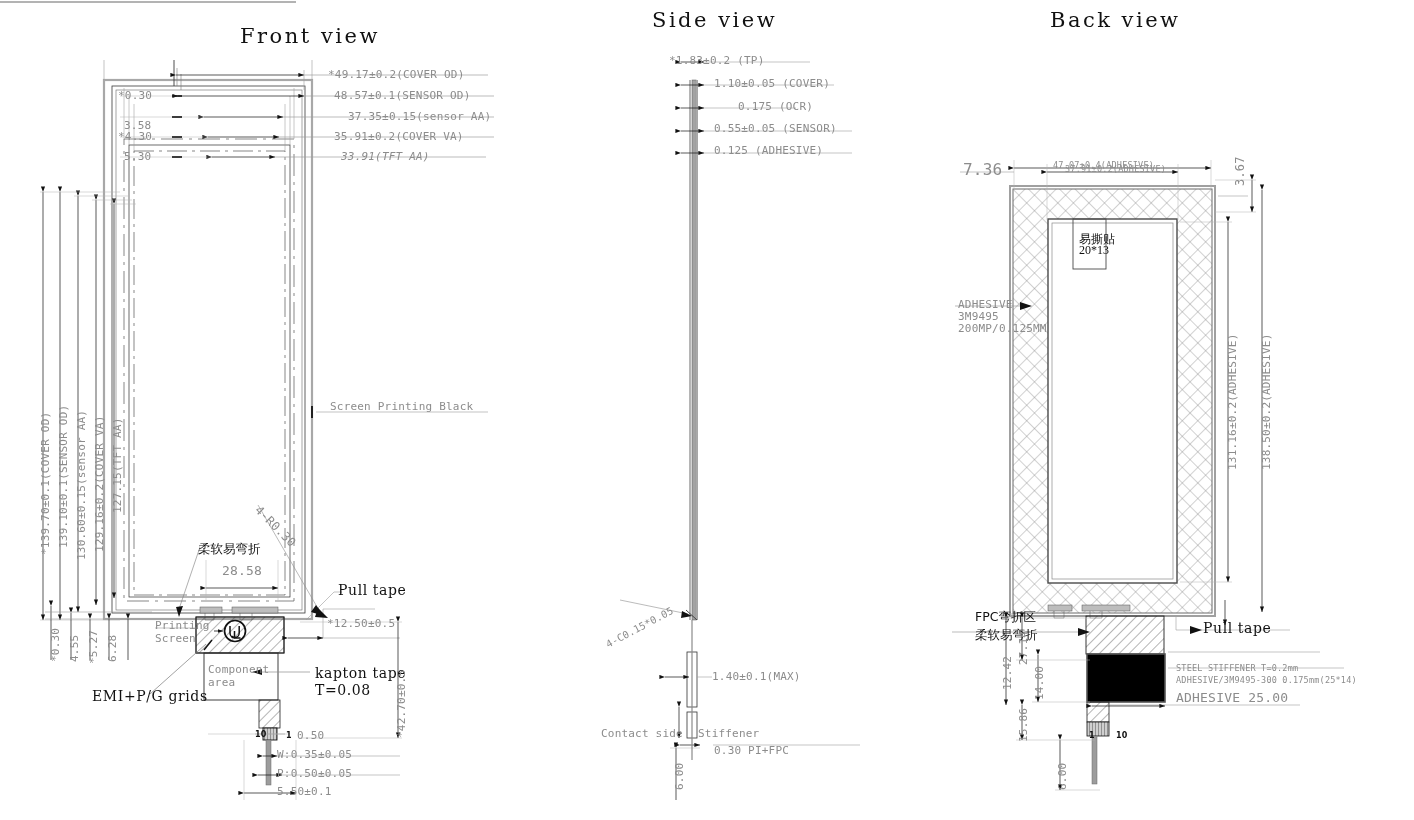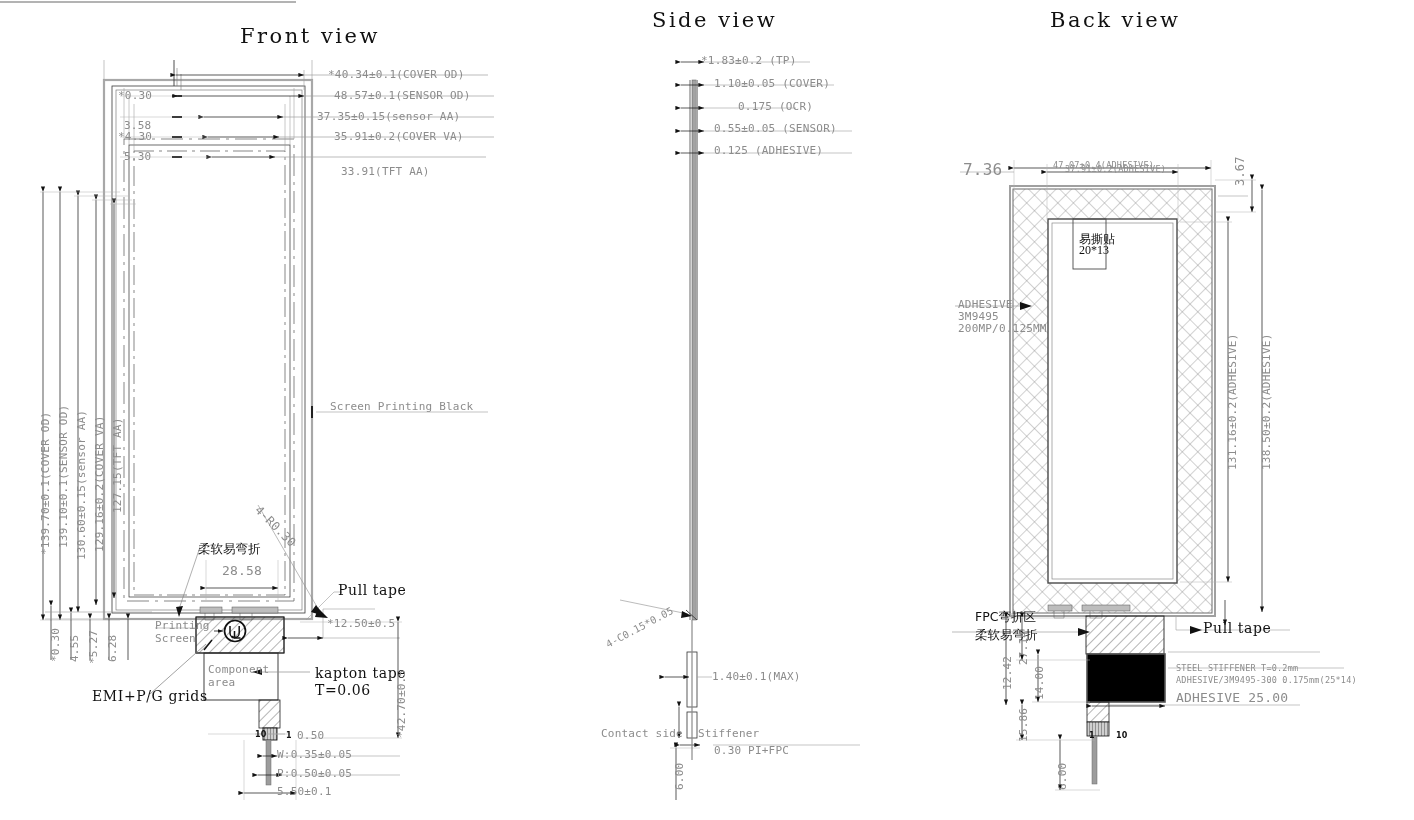--- a/index.html
+++ b/index.html
@@ -359,25 +359,25 @@
       <line x1="1206" y1="630" x2="1290" y2="630" stroke="#9d9d9d" stroke-width="0.6"></line>
 
       <line x1="1225" y1="600" x2="1225" y2="625" stroke="#111" stroke-width="0.7" marker-end="url(#ar)"></line>
     </g>
   </svg>
 
   <div class="view-title" style="left:240px; top:24px;">Front view</div>
   <div class="view-title" style="left:652px; top:8px;">Side view</div>
   <div class="view-title" style="left:1050px; top:8px;">Back view</div>
 
-  <div class="lbl" style="left:328px; top:68px;">*40.34±0.1(COVER OD)</div>
+  <div class="lbl" style="left:328px; top:68px;">*49.17±0.2(COVER OD)</div>
   <div class="lbl" style="left:334px; top:89px;">48.57±0.1(SENSOR OD)</div>
-  <div class="lbl" style="left:317px; top:110px;text-align:right;">37.35±0.15(sensor AA)</div>
+  <div class="lbl" style="left:348px; top:110px;text-align:right;">37.35±0.15(sensor AA)</div>
   <div class="lbl" style="left:334px; top:130px;">35.91±0.2(COVER VA)</div>
-  <div class="lbl" style="left:341px; top:165px;">33.91(TFT AA)</div>
+  <div class="lbl" style="left:341px; top:150px;font-style:italic;">33.91(TFT AA)</div>
 
   <div class="lbl" style="left:118px; top:89px;">*0.30</div>
   <div class="lbl" style="left:124px; top:110px;margin-top:9px;">3.58</div>
   <div class="lbl" style="left:118px; top:130px;">*4.30</div>
   <div class="lbl" style="left:124px; top:150px;">5.30</div>
 
   <div class="lbl vert" style="left:39px; top:555px;">*139.70±0.1(COVER OD)</div>
   <div class="lbl vert" style="left:57px; top:548px;">139.10±0.1(SENSOR OD)</div>
   <div class="lbl vert" style="left:75px; top:560px;">130.60±0.15(sensor AA)</div>
   <div class="lbl vert" style="left:93px; top:552px;">129.16±0.2(COVER VA)</div>
@@ -388,36 +388,36 @@
   <div class="lbl vert" style="left:87px; top:664px;">*5.27</div>
   <div class="lbl vert" style="left:106px; top:662px;">6.28</div>
 
   <div class="lbl" style="left:330px; top:400px;">Screen Printing Black</div>
   <div class="lbl" style="left:155px; top:619px;">Printing</div>
   <div class="lbl" style="left:155px; top:632px;">Screen</div>
   <div class="lbl dark" style="left:92px; top:688px;">EMI+P/G grids</div>
   <div class="lbl" style="left:208px; top:663px;">Component</div>
   <div class="lbl" style="left:208px; top:676px;">area</div>
   <div class="lbl dark" style="left:315px; top:665px;">kapton tape</div>
-  <div class="lbl dark" style="left:315px; top:682px;">T=0.06</div>
+  <div class="lbl dark" style="left:315px; top:682px;">T=0.08</div>
   <div class="lbl cn" style="left:198px; top:541px;">柔软易弯折</div>
   <div class="lbl" style="left:222px; top:563px; font-size:13px;">28.58</div>
   <div class="lbl rot45" style="left:262px; top:503px; font-size:12px;">4-R0.30</div>
   <div class="lbl dark" style="left:338px; top:582px;">Pull tape</div>
   <div class="lbl" style="left:327px; top:617px;">*12.50±0.5</div>
   <div class="lbl vert" style="left:395px; top:738px;">*42.70±0.5</div>
 
   <div class="lbl" style="left:297px; top:729px;">0.50</div>
   <div class="lbl" style="left:277px; top:748px;">W:0.35±0.05</div>
   <div class="lbl" style="left:277px; top:767px;">P:0.50±0.05</div>
   <div class="lbl" style="left:277px; top:785px;">5.50±0.1</div>
   <div class="lbl pin" style="left:249px; top:730px;">10</div>
   <div class="lbl pin" style="left:280px; top:731px;">1</div>
 
-  <div class="lbl" style="left:701px; top:54px;">*1.83±0.2 (TP)</div>
+  <div class="lbl" style="left:669px; top:54px;">*1.83±0.2 (TP)</div>
   <div class="lbl" style="left:714px; top:77px;">1.10±0.05 (COVER)</div>
   <div class="lbl" style="left:714px; top:100px;margin-left:24px;">0.175 (OCR)</div>
   <div class="lbl" style="left:714px; top:122px;">0.55±0.05 (SENSOR)</div>
   <div class="lbl" style="left:714px; top:144px;">0.125 (ADHESIVE)</div>
 
   <div class="lbl rotn38" style="left:604px; top:640px; font-size:10px;">4-C0.15*0.05</div>
   <div class="lbl" style="left:712px; top:670px;">1.40±0.1(MAX)</div>
   <div class="lbl" style="left:601px; top:727px;">Contact side</div>
   <div class="lbl" style="left:698px; top:727px;">Stiffener</div>
   <div class="lbl" style="left:714px; top:744px;">0.30 PI+FPC</div>

